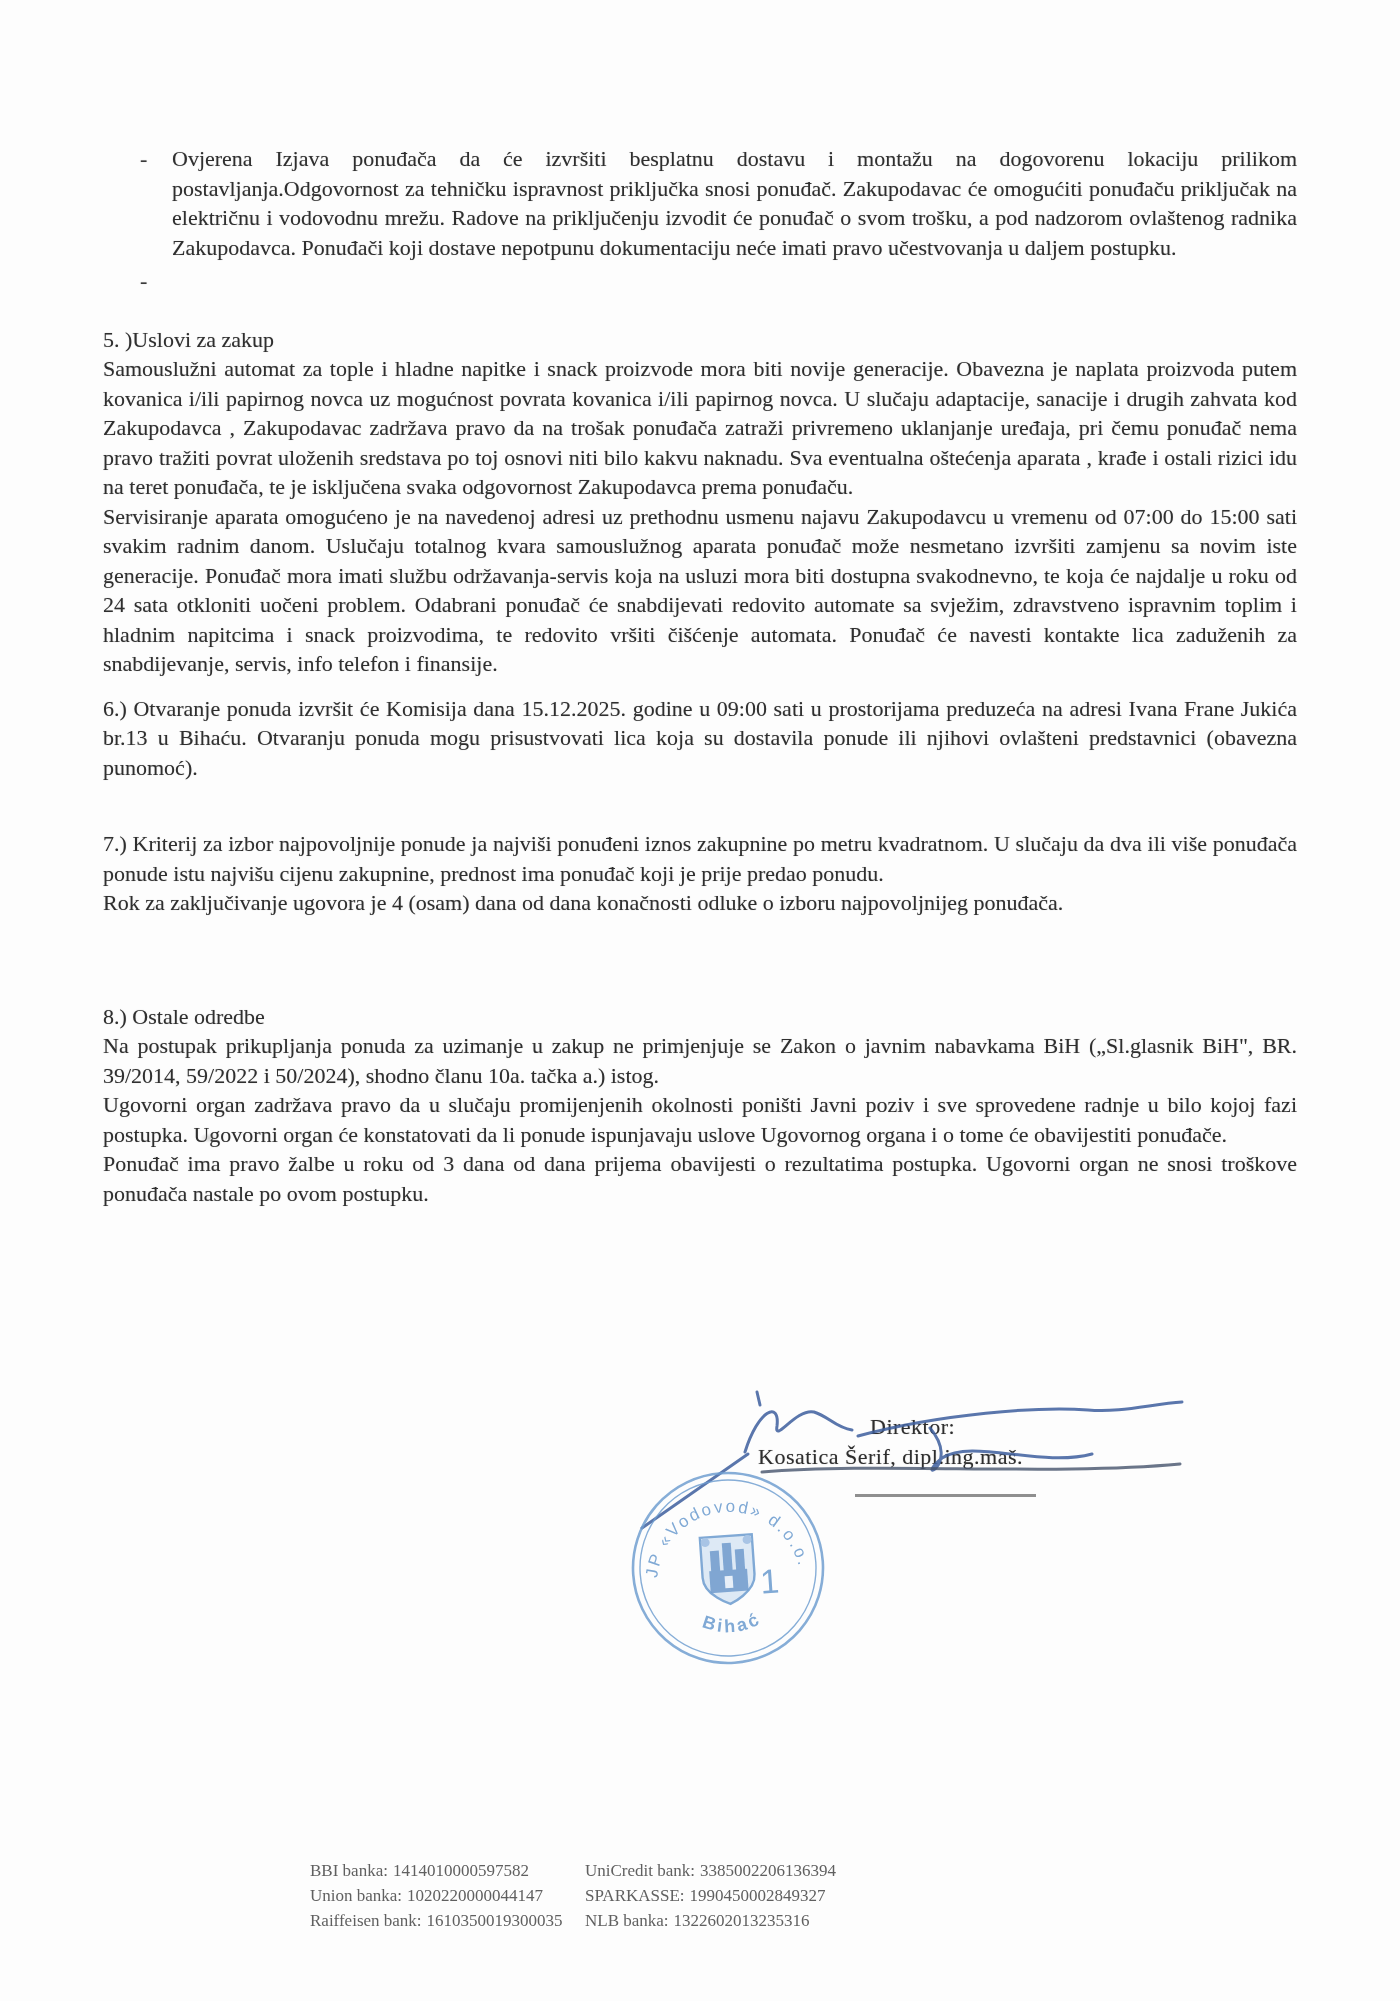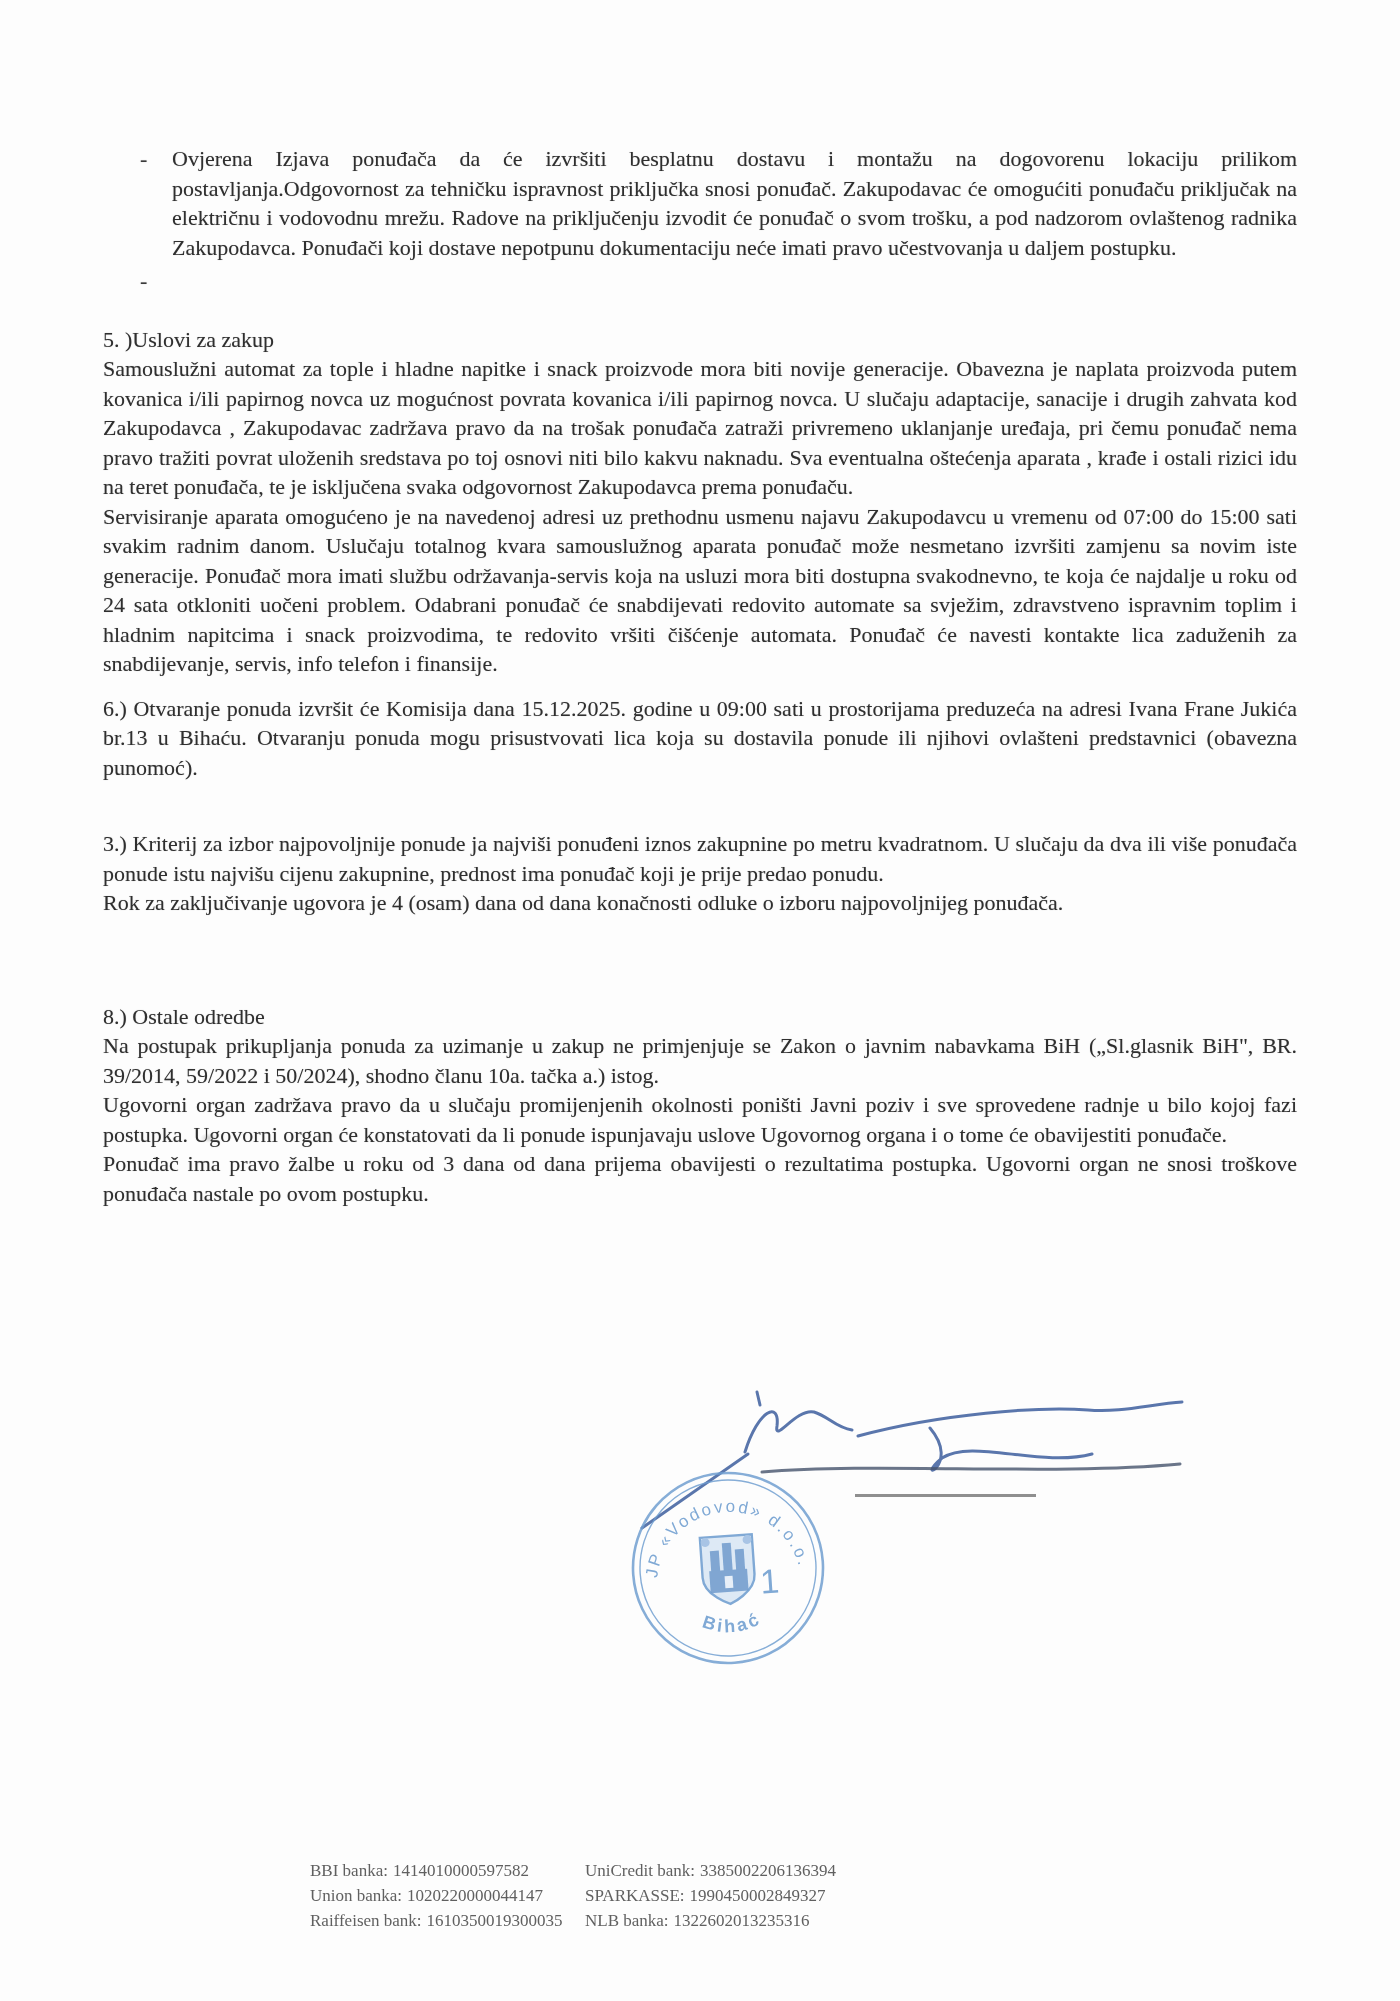--- a/index.html
+++ b/index.html
@@ -95,33 +95,37 @@
       <div class="heading">5. )Uslovi za zakup</div>
       <p>Samouslužni automat za tople i hladne napitke i snack proizvode mora biti novije generacije. Obavezna je naplata proizvoda putem kovanica i/ili papirnog novca uz mogućnost povrata kovanica i/ili papirnog novca. U slučaju adaptacije, sanacije i drugih zahvata kod Zakupodavca , Zakupodavac zadržava pravo da na trošak ponuđača zatraži privremeno uklanjanje uređaja, pri čemu ponuđač nema pravo tražiti povrat uloženih sredstava po toj osnovi niti bilo kakvu naknadu. Sva eventualna oštećenja aparata , krađe i ostali rizici idu na teret ponuđača, te je isključena svaka odgovornost Zakupodavca prema ponuđaču.</p>
       <p>Servisiranje aparata omogućeno je na navedenoj adresi uz prethodnu usmenu najavu Zakupodavcu u vremenu od 07:00 do 15:00 sati svakim radnim danom. Uslučaju totalnog kvara samouslužnog aparata ponuđač može nesmetano izvršiti zamjenu sa novim iste generacije. Ponuđač mora imati službu održavanja-servis koja na usluzi mora biti dostupna svakodnevno, te koja će najdalje u roku od 24 sata otkloniti uočeni problem. Odabrani ponuđač će snabdijevati redovito automate sa svježim, zdravstveno ispravnim toplim i hladnim napitcima i snack proizvodima, te redovito vršiti čišćenje automata. Ponuđač će navesti kontakte lica zaduženih za snabdijevanje, servis, info telefon i finansije.</p>
     </div>
 
     <div class="sec sec-6">
       <p>6.) Otvaranje ponuda izvršit će Komisija dana 15.12.2025. godine u 09:00 sati u prostorijama preduzeća na adresi Ivana Frane Jukića br.13 u Bihaću. Otvaranju ponuda mogu prisustvovati lica koja su dostavila ponude ili njihovi ovlašteni predstavnici (obavezna punomoć).</p>
     </div>
 
     <div class="sec sec-7">
-      <p>3.) Kriterij za izbor najpovoljnije ponude ja najviši ponuđeni iznos zakupnine po metru kvadratnom. U slučaju da dva ili više ponuđača ponude istu najvišu cijenu zakupnine, prednost ima ponuđač koji je prije predao ponudu.</p>
+      <p>7.) Kriterij za izbor najpovoljnije ponude ja najviši ponuđeni iznos zakupnine po metru kvadratnom. U slučaju da dva ili više ponuđača ponude istu najvišu cijenu zakupnine, prednost ima ponuđač koji je prije predao ponudu.</p>
       <p>Rok za zaključivanje ugovora je 4 (osam) dana od dana konačnosti odluke o izboru najpovoljnijeg ponuđača.</p>
     </div>
 
     <div class="sec sec-8">
       <div class="heading">8.)  Ostale odredbe</div>
       <p>Na postupak prikupljanja ponuda za uzimanje u zakup ne primjenjuje se Zakon o javnim nabavkama BiH („Sl.glasnik BiH", BR. 39/2014, 59/2022 i 50/2024), shodno članu 10a. tačka a.) istog.</p>
       <p>Ugovorni organ zadržava pravo da u slučaju promijenjenih okolnosti poništi Javni poziv i sve sprovedene radnje u bilo kojoj fazi postupka. Ugovorni organ će konstatovati da li ponude ispunjavaju uslove Ugovornog organa i o tome će obavijestiti ponuđače.</p>
       <p>Ponuđač ima pravo žalbe u roku od 3 dana od dana prijema obavijesti o rezultatima postupka. Ugovorni organ ne snosi troškove ponuđača nastale po ovom postupku.</p>
     </div>
 
   </div>
 
+  <div class="sig-text">
+    <div class="sig-title">Direktor:</div>
+    <div>Kosatica Šerif, dipl.ing.maš.</div>
+  </div>
 
   <div class="sig-line"></div>
 
   <svg class="sig-ink" width="580" height="160" viewBox="0 0 580 160">
     <g fill="none" stroke="#3e5f9e" stroke-width="3" stroke-linecap="round" opacity="0.85">
       <path d="M 137,12 l 3,13"></path>
       <path d="M 125,72 C 138,30 160,20 157,46 C 154,64 176,28 194,32 C 208,36 216,48 232,50"></path>
       <path d="M 128,74 L 22,148"></path>
       <path d="M 238,56 C 320,34 420,26 468,30 C 500,33 532,24 562,22"></path>
       <path d="M 310,48 C 342,86 292,104 322,78 C 352,58 420,88 472,74"></path>

